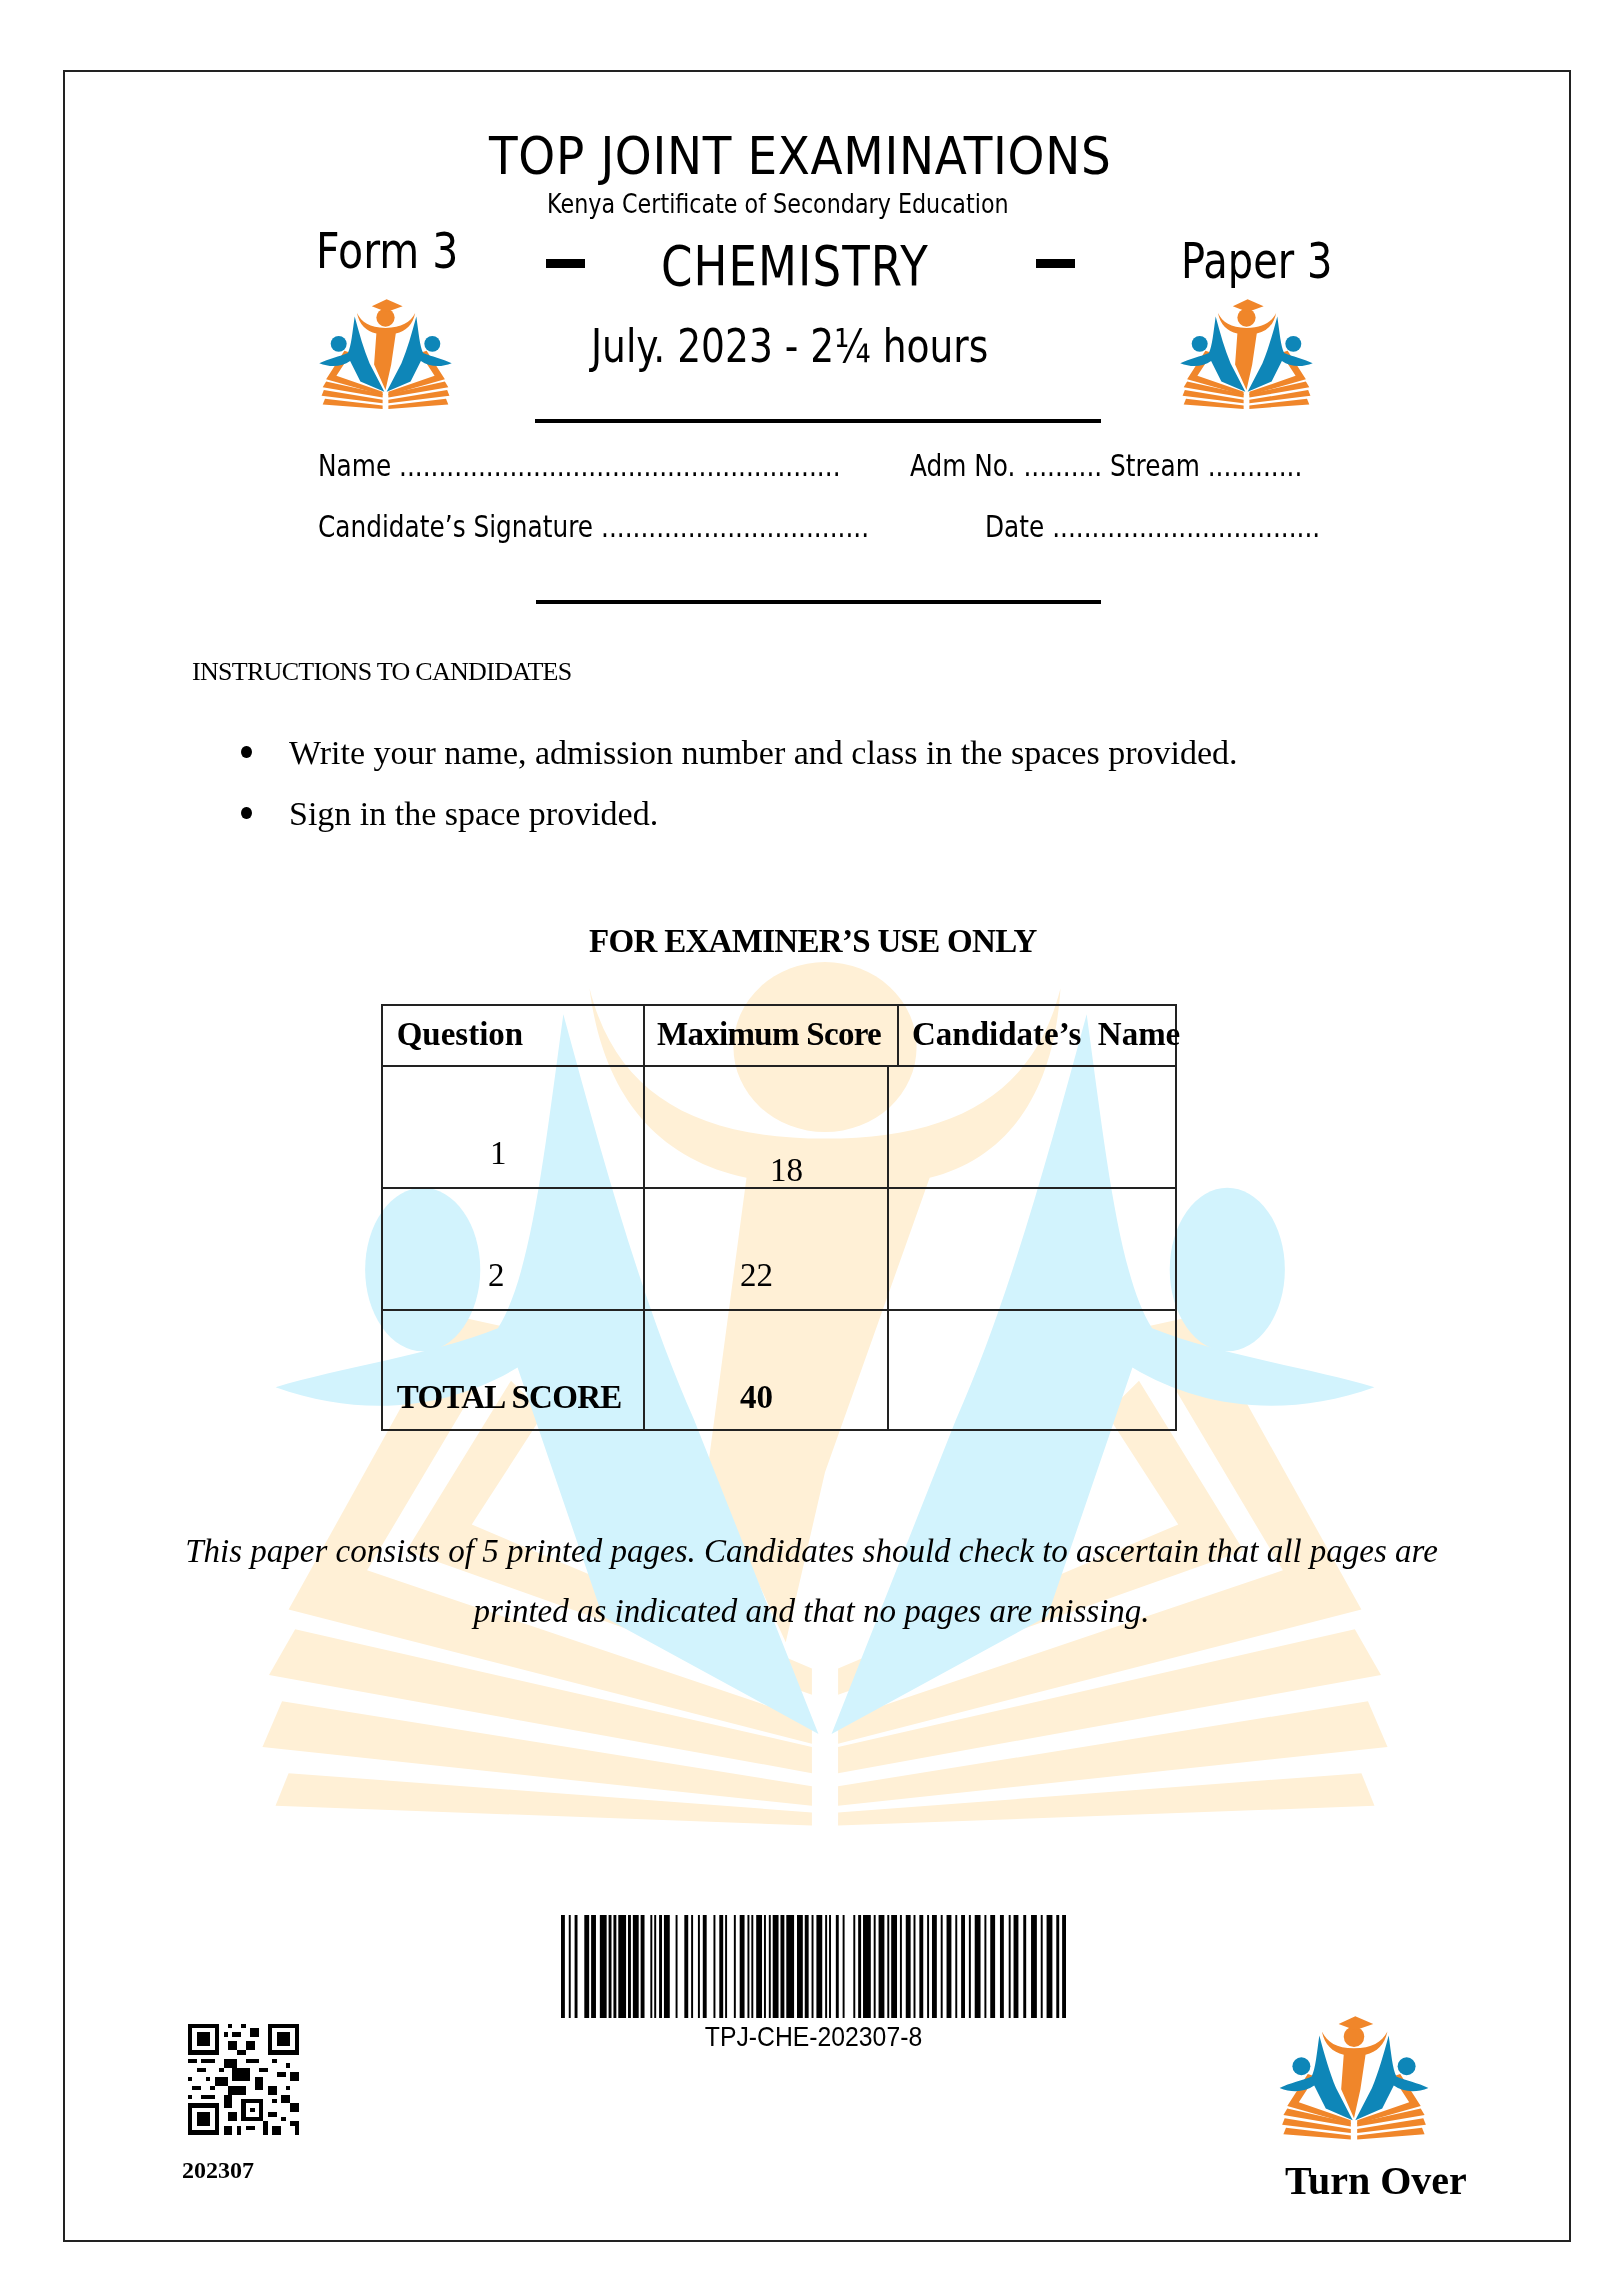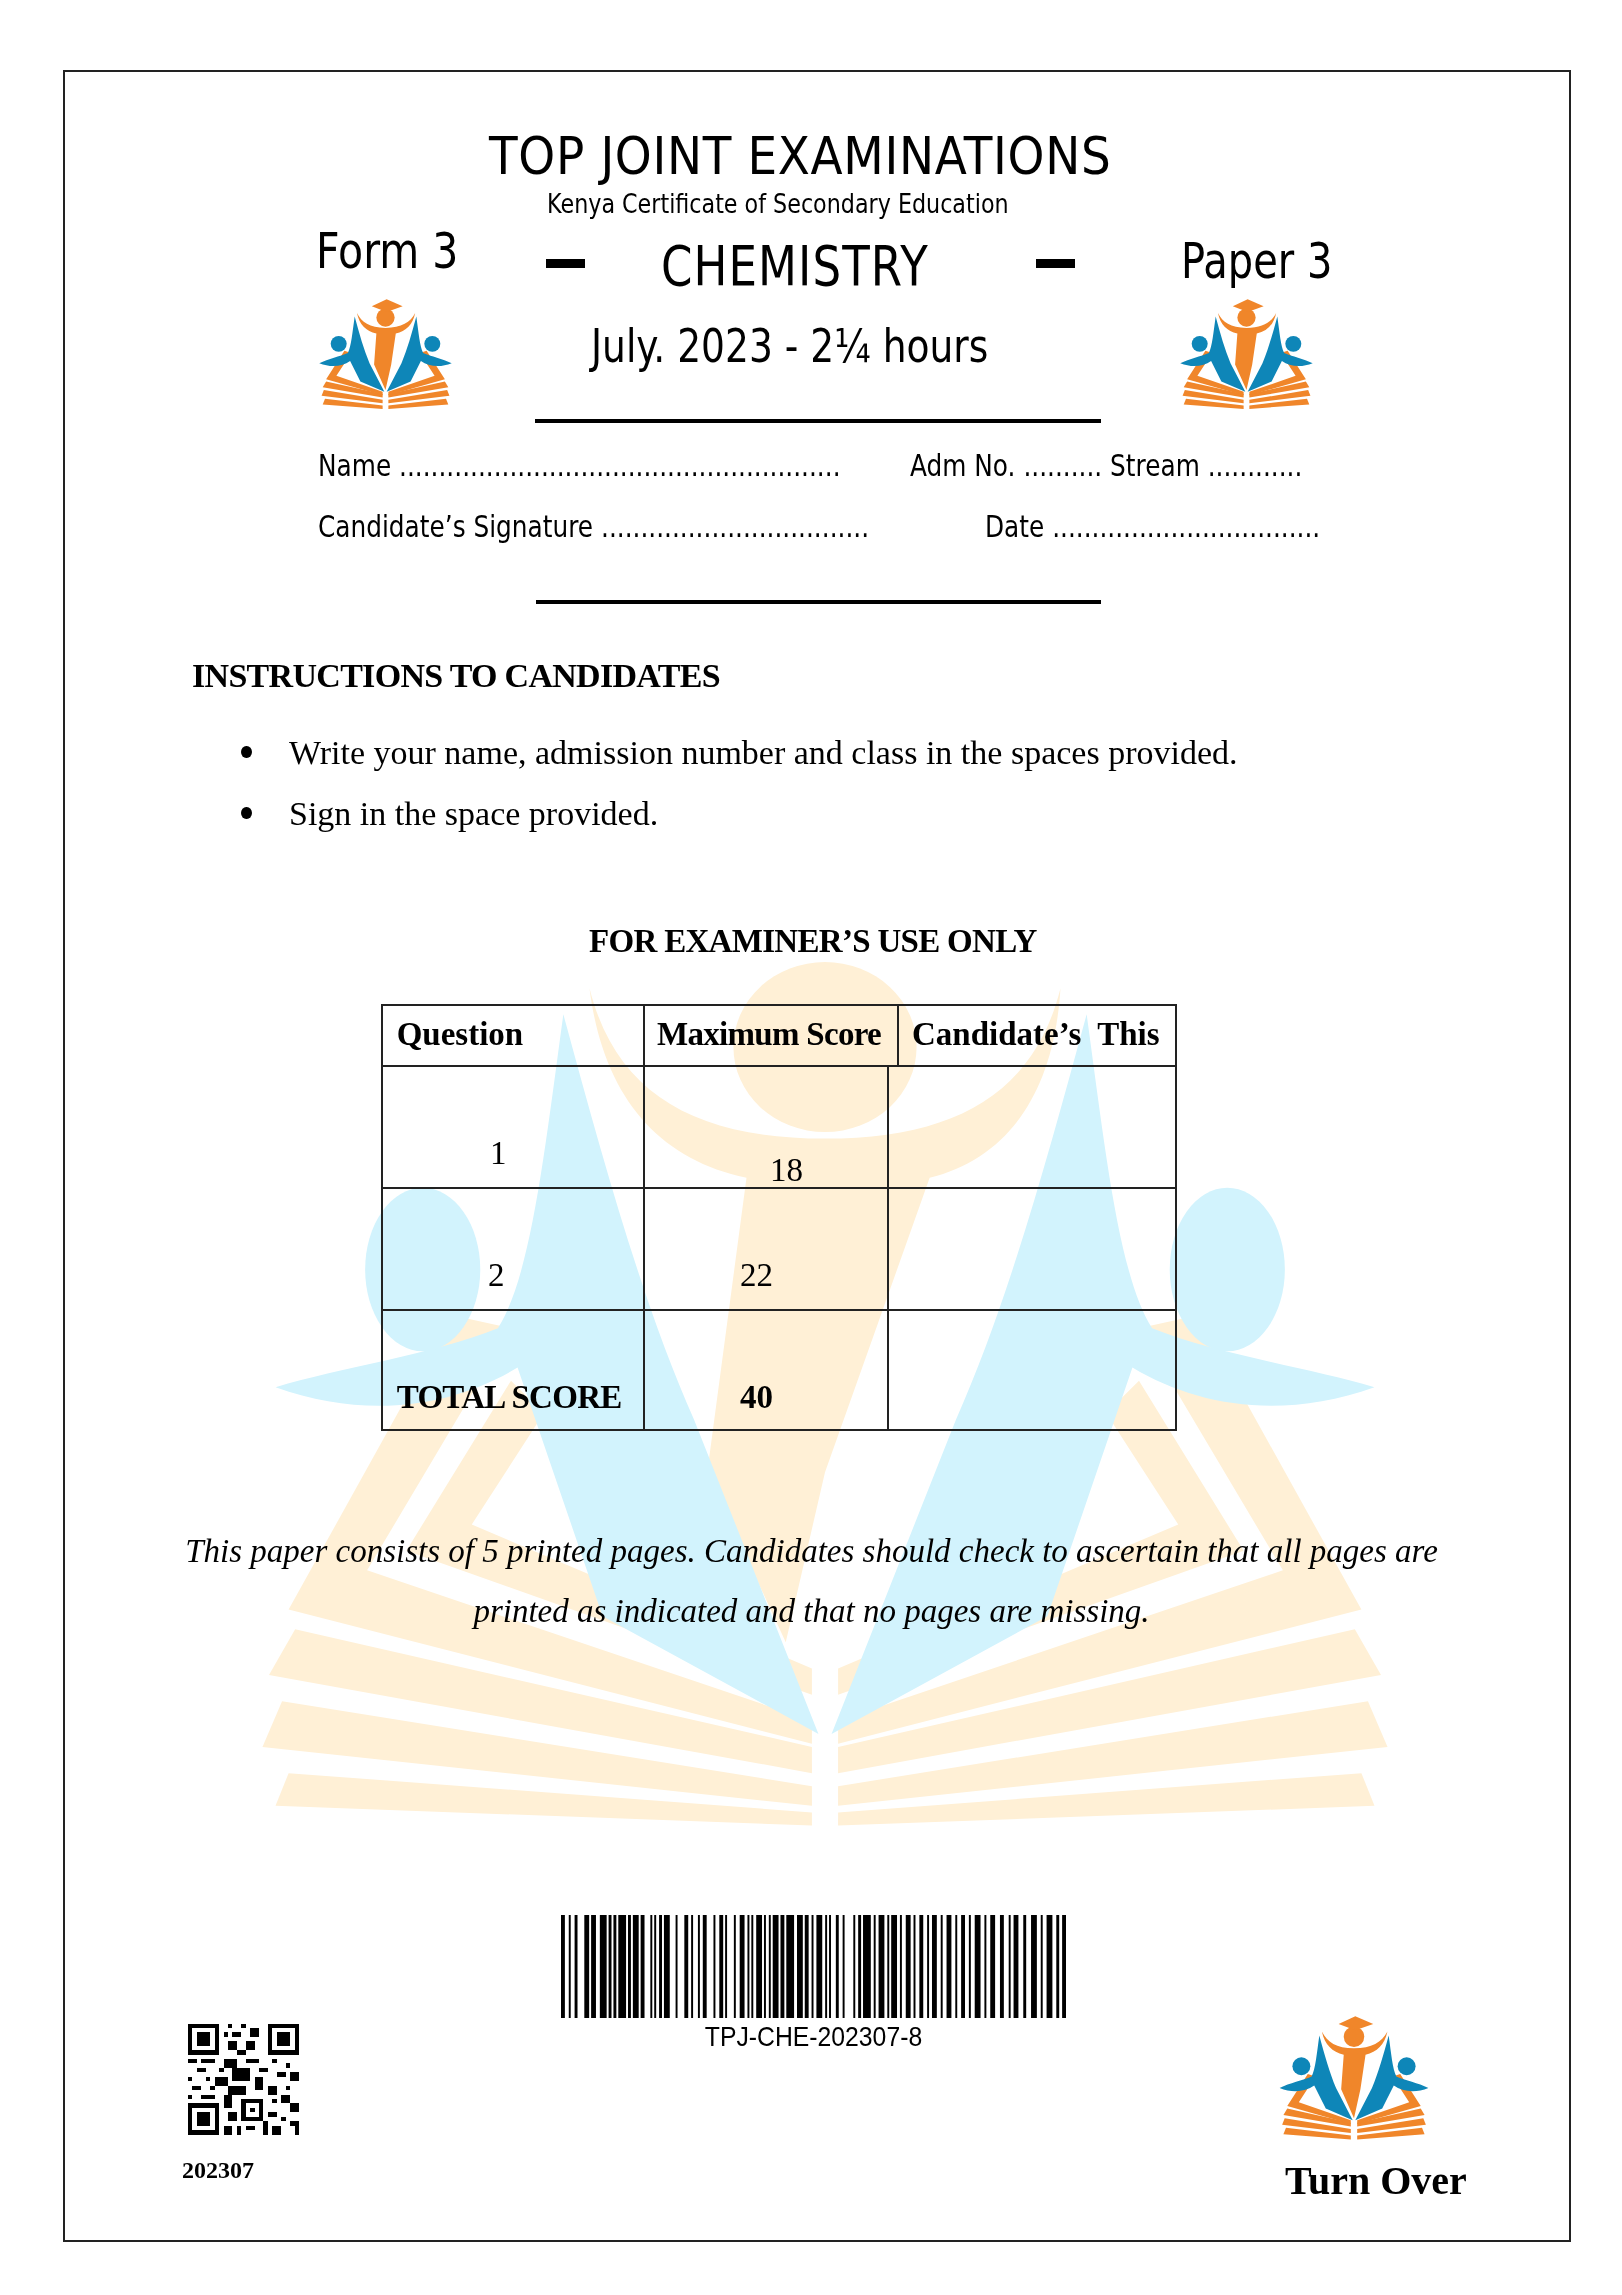--- a/index.html
+++ b/index.html
@@ -10,21 +10,21 @@
   .hdr { white-space: nowrap; line-height: 1; transform-origin: left top; }
   .h-title { left: 489px; top: 131px; font-size: 51px; font-family: "DejaVu Sans", sans-serif; transform: scaleX(0.92); letter-spacing: 0.7px; }
   .h-sub { left: 547px; top: 191px; font-size: 26px; font-family: "DejaVu Sans", sans-serif; transform: scaleX(0.855); }
   .h-form { left: 316px; top: 226px; font-size: 50px; font-family: "DejaVu Sans", sans-serif; transform: scaleX(0.82); }
   .h-paper { left: 1181px; top: 236px; font-size: 50px; font-family: "DejaVu Sans", sans-serif; transform: scaleX(0.80); }
   .h-subject { left: 661px; top: 239px; font-size: 55px; font-family: "DejaVu Sans", sans-serif; transform: scaleX(0.82); letter-spacing: 1.3px; }
   .dash { height: 9.2px; width: 39px; background: #000; }
   .h-date { left: 591px; top: 322px; font-size: 47px; font-family: "DejaVu Sans", sans-serif; transform: scaleX(0.80); }
   .rule { height: 3.9px; background: #000; }
   .field-row { font-family: "DejaVu Sans", sans-serif; font-size: 31px; white-space: nowrap; line-height: 1; transform-origin: left top; transform: scaleX(0.80); }
-  .instr-head { left: 192px; top: 657px; font-size: 34px; font-weight: bold; white-space: nowrap; letter-spacing: -0.7px; }
+  .instr-head { left: 192px; top: 657px; font-size: 26px; font-weight: normal; white-space: nowrap; letter-spacing: -0.7px; }
   .bullet-list { left: 236px; top: 733px; margin: 0; padding: 0; list-style: none; }
   .bullet-list li { position: relative; height: 61px; font-size: 34px; line-height: 39px; padding-left: 53px; white-space: nowrap; }
   .bullet-list li .dot { position: absolute; left: 5.2px; top: 13px; width: 10.5px; height: 11.8px; border-radius: 50%; background: #000; }
   .examiner-head { left: 0; width: 1623px; top: 923px; text-align: center; font-size: 33px; font-weight: bold; white-space: nowrap; padding-left: 1.3px; letter-spacing: -0.7px; }
   .score-table { left: 381px; top: 1004px; width: 796px; height: 474px; }
   .score-table .hline { position: absolute; left: 0; width: 100%; height: 2px; background: #222; }
   .score-table .vline { position: absolute; width: 2px; background: #222; }
   .cell-text { position: absolute; font-size: 33px; white-space: nowrap; line-height: 1; }
   .bold { font-weight: bold; }
   .note { left: 0; width: 1623px; text-align: center; font-size: 33px; font-style: italic; white-space: nowrap; }
@@ -157,21 +157,21 @@
   <div class="hline" style="top:305px;"></div>
   <div class="hline" style="top:425px;"></div>
   <div class="vline" style="left:0; top:0; height:427px;"></div>
   <div class="vline" style="left:262px; top:0; height:427px;"></div>
   <div class="vline" style="left:516px; top:0; height:62px;"></div>
   <div class="vline" style="left:506px; top:61px; height:366px;"></div>
   <div class="vline" style="left:794px; top:0; height:427px;"></div>
 
   <div class="cell-text bold" style="left:15.7px; top:14.4px;">Question</div>
   <div class="cell-text bold" style="left:276px; top:14.4px; letter-spacing:-0.7px;">Maximum Score</div>
-  <div class="cell-text bold" style="left:531px; top:14.4px; white-space:pre;">Candidate’s  This</div>
+  <div class="cell-text bold" style="left:531px; top:14.4px; white-space:pre;">Candidate’s  Name</div>
 
   <div class="cell-text" style="left:109px; top:133px;">1</div>
   <div class="cell-text" style="left:359px; top:150px;margin-left:30px;">18</div>
   <div class="cell-text" style="left:523px; top:79px; width:262px; height:98px;"></div>
 
   <div class="cell-text" style="left:107px; top:255px;">2</div>
   <div class="cell-text" style="left:359px; top:255px;">22</div>
   <div class="cell-text" style="left:523px; top:196px; width:262px; height:98px;"></div>
 
   <div class="cell-text bold" style="left:15.7px; top:377px; letter-spacing:-0.7px;">TOTAL SCORE</div>

